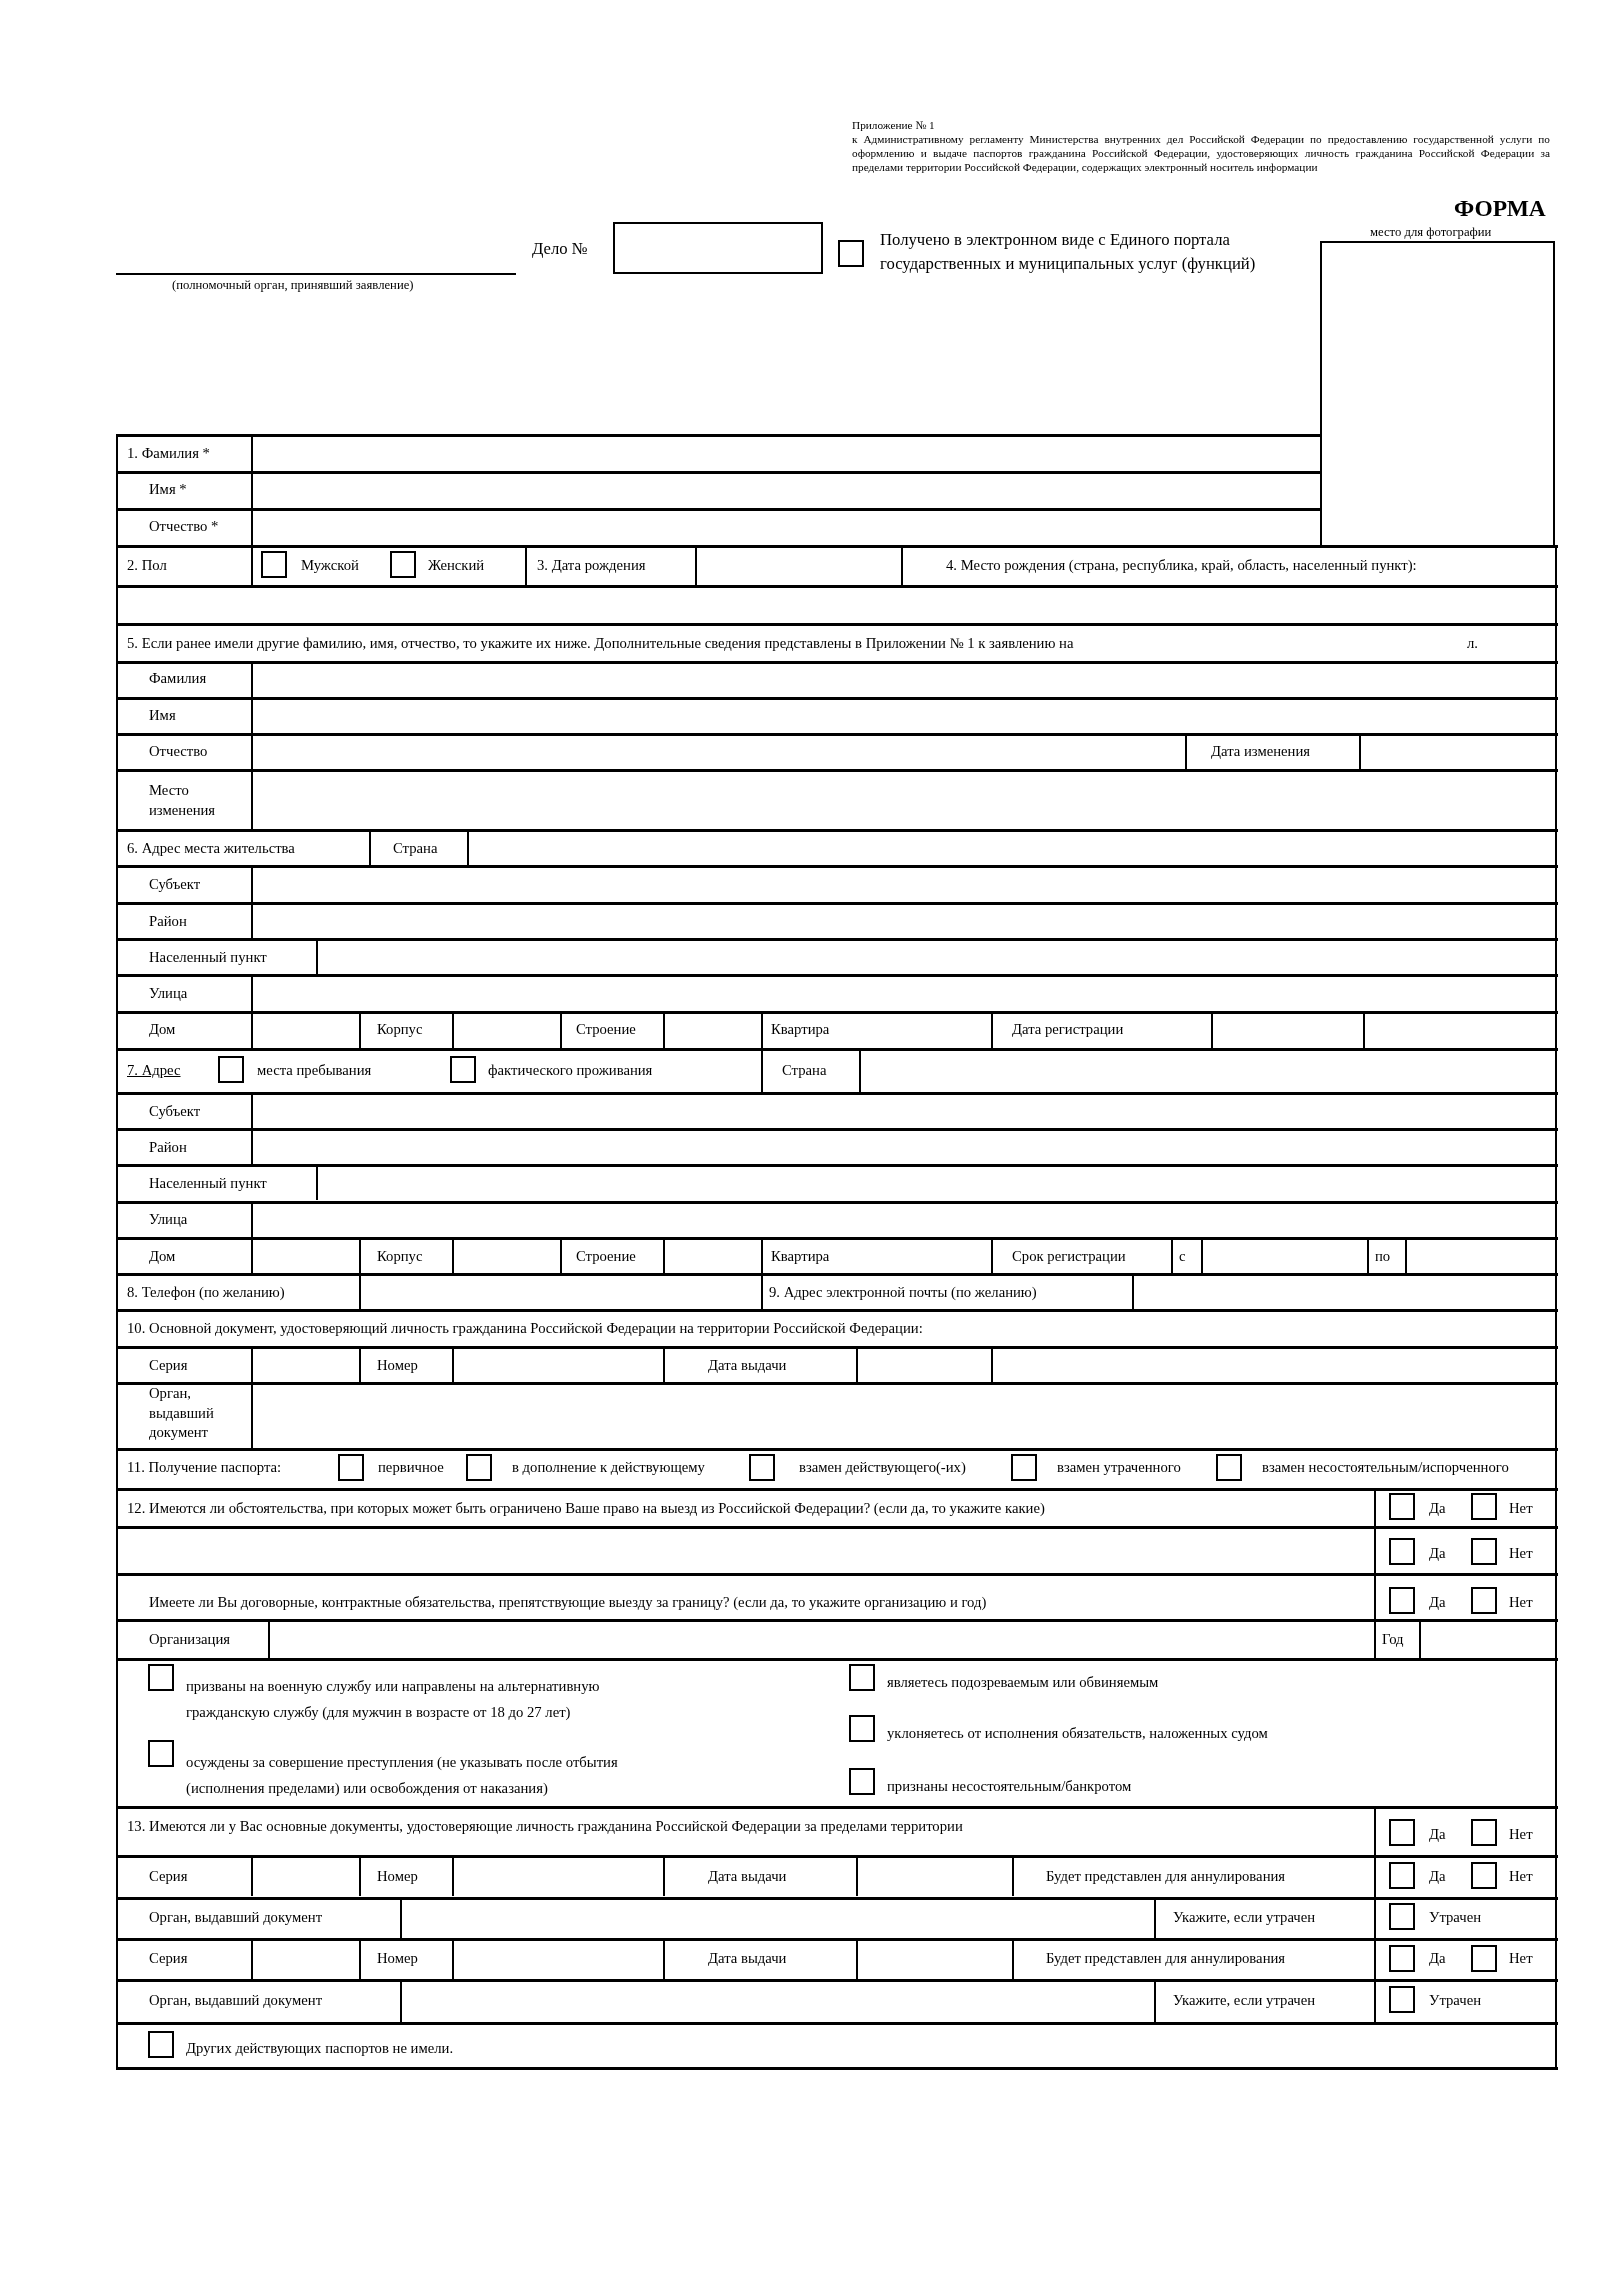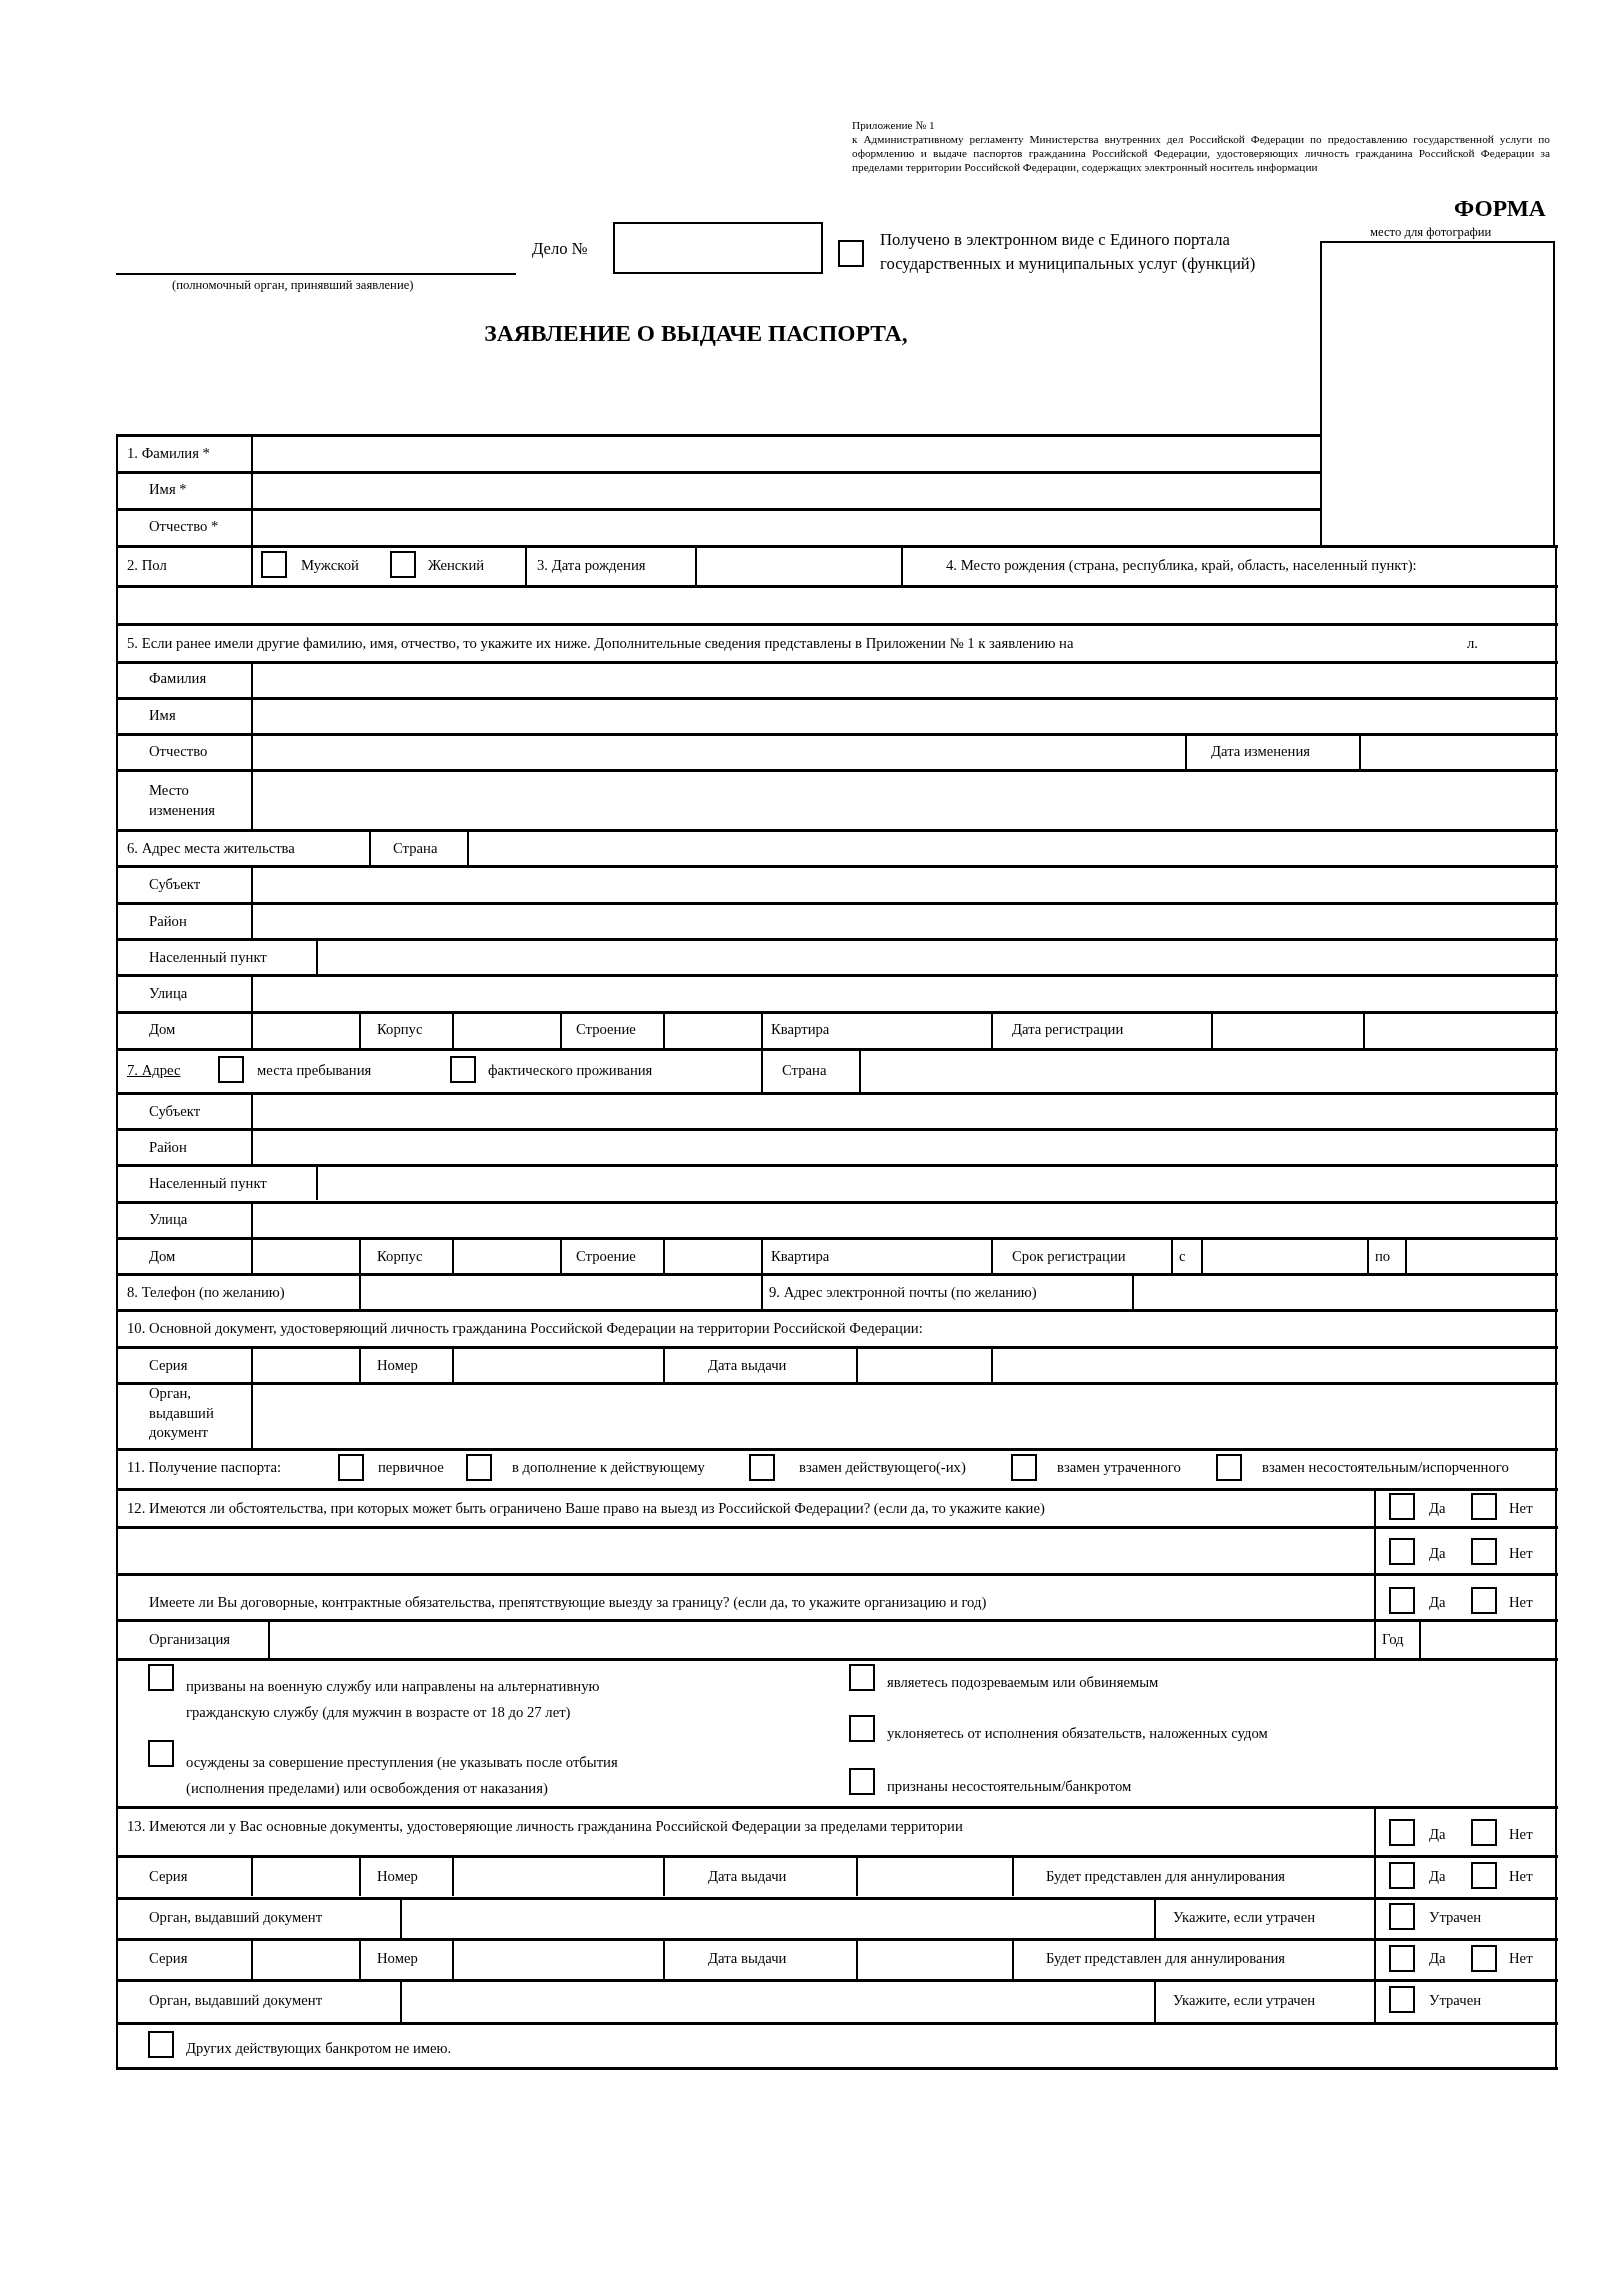--- a/index.html
+++ b/index.html
@@ -33,21 +33,20 @@
 <div class="t sm" style="left:172px;top:278px;">(полномочный орган, принявший заявление)</div>
 <div class="t" style="left:532px;top:240px;font-size:16.7px;">Дело №</div>
 <div class="abs" style="left:613px;top:222px;width:210px;height:52px;border:2px solid #000;border-top-width:2.9px;box-sizing:border-box;"><span></span></div>
 <div class="cb" style="left:838px;top:240px;"></div>
 <div class="t" style="left:880px;top:228px;font-size:16.7px;line-height:23.5px;">
   <div>Получено в электронном виде с Единого портала</div>
   <div>государственных и муниципальных услуг (функций)</div>
 </div>
 
 <div id="title" class="abs">
-  <div>ЗАЯВЛЕНИЕ О ВЫДАЧЕ ПАСПОРТА,</div>
 </div>
 
 <div class="vl" style="left:116px;top:434px;height:1636px;"></div>
 <div class="vl" style="left:1555px;top:545px;height:1525px;"></div>
 <div class="hl" style="left:116px;top:434px;width:1205px;"></div>
 <div class="hl" style="left:116px;top:2067px;width:1442px;"></div>
 
 <div class="hl" style="left:116px;top:471px;width:1205px;"></div>
 <div class="hl" style="left:116px;top:508px;width:1205px;"></div>
 <div class="hl" style="left:116px;top:545px;width:1442px;"></div>
@@ -340,14 +339,14 @@
 <div class="vl" style="left:400px;top:1979px;height:43px;"></div>
 <div class="vl" style="left:1154px;top:1979px;height:43px;"></div>
 <div class="t" style="left:149px;top:1992px;">Орган, выдавший документ</div>
 <div class="t" style="left:1173px;top:1992px;">Укажите, если утрачен</div>
 <div class="field" style="left:402px;top:1982px;width:752px;height:40px;"></div>
 <div class="cb" style="left:1389px;top:1986px;"></div>
 <div class="t" style="left:1429px;top:1992px;">Утрачен</div>
 <div class="hl" style="left:116px;top:2022px;width:1442px;"></div>
 
 <div class="cb" style="left:148px;top:2031px;"></div>
-<div class="t" style="left:186px;top:2040px;">Других действующих банкротом не имею.</div>
+<div class="t" style="left:186px;top:2040px;">Других действующих паспортов не имели.</div>
 
 
 </body></html>

